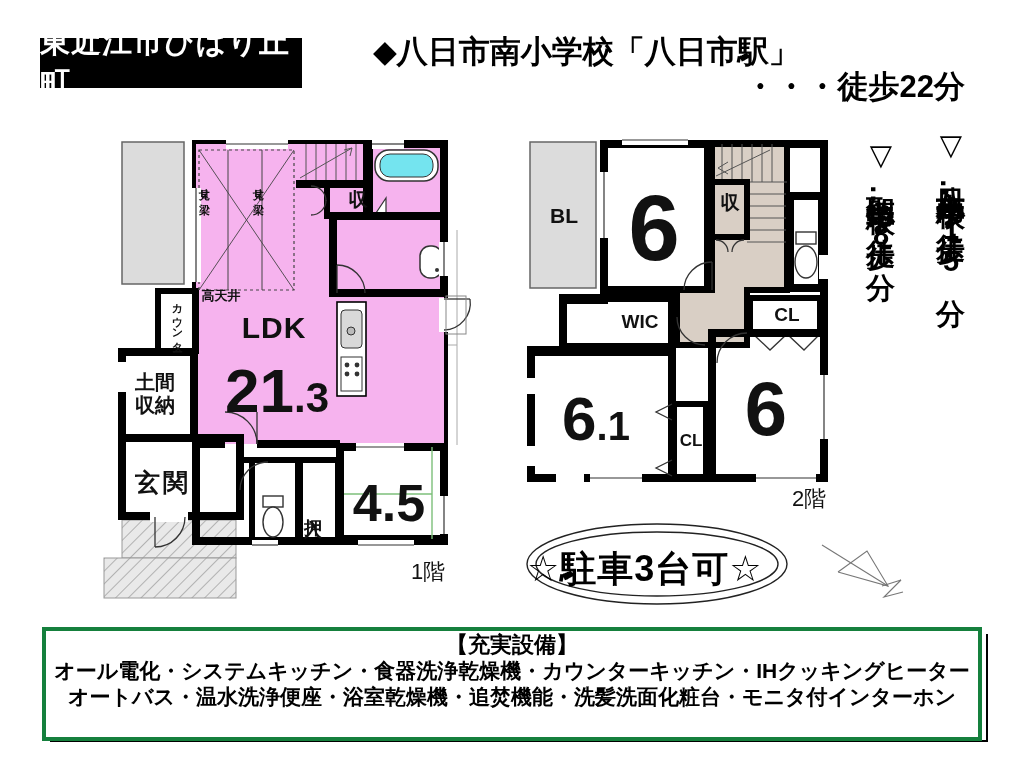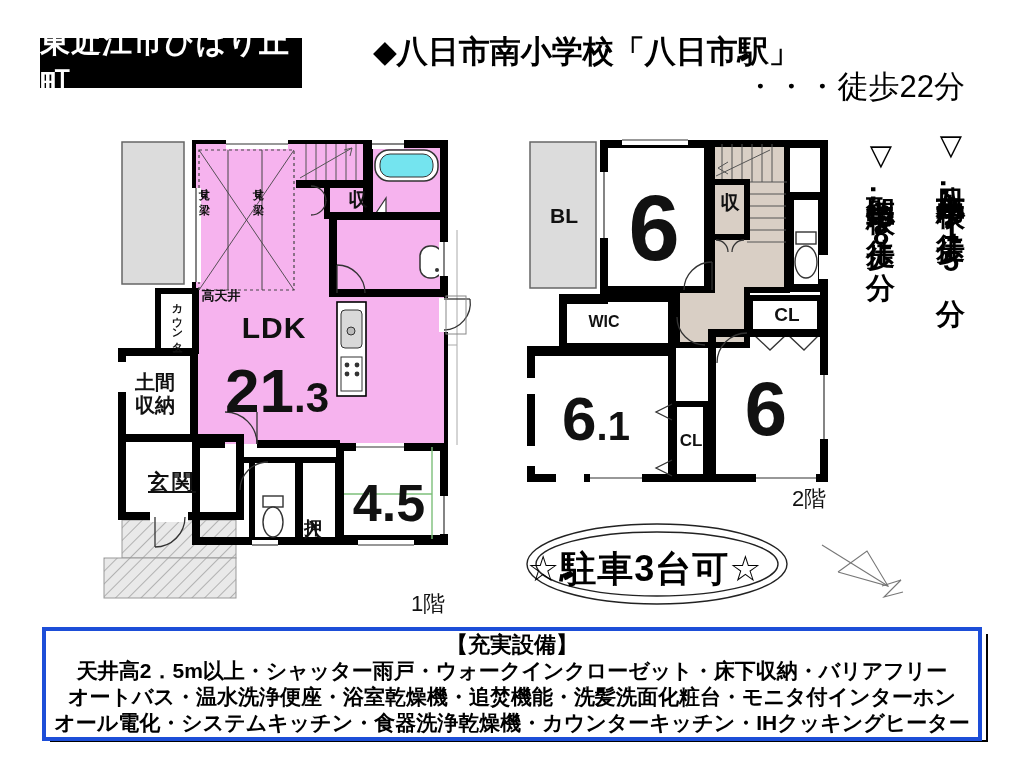--- a/index.html
+++ b/index.html
@@ -3,34 +3,34 @@
 <meta charset="utf-8">
 <style>
   html,body{margin:0;padding:0;background:#fff;}
   body{width:1024px;height:766px;position:relative;overflow:hidden;
        font-family:"Liberation Sans","DejaVu Sans",sans-serif;color:#000;}
   .abs{position:absolute;}
   
   .loc-badge{left:40px;top:38px;width:262px;height:50px;background:#000;color:#fff;
      display:flex;align-items:center;justify-content:center;font-size:30px;font-weight:700;letter-spacing:1px;}
   .station1{left:373px;top:31px;font-size:31px;font-weight:700;white-space:nowrap;}
-  .station2{left:600px;top:66px;width:365px;text-align:right;font-size:31px;font-weight:400;white-space:nowrap;}
+  .station2{left:600px;top:66px;width:365px;text-align:right;font-size:31px;font-weight:700;white-space:nowrap;}
   
   .vtext{writing-mode:vertical-rl;text-orientation:mixed;font-size:29px;font-weight:600;
      letter-spacing:2px;white-space:nowrap;}
   .vtext .up{text-orientation:upright;letter-spacing:0;}
   .school-elem{left:931px;top:128px;}
   .school-jr{left:861px;top:138px;}
   
   .lbl{position:absolute;transform:translate(-50%,-50%);white-space:nowrap;font-weight:700;color:#111;}
   .center-label{display:flex;align-items:baseline;justify-content:center;}
   .v{writing-mode:vertical-rl;text-orientation:upright;}
   .plan-svg{left:0;top:0;width:1024px;height:766px;pointer-events:none;}
   
-  .equip{left:42px;top:627px;width:932px;height:106px;border:4px solid #1d4ed8;background:#fff;
+  .equip{left:42px;top:627px;width:932px;height:106px;border:4px solid #15803d;background:#fff;
          text-align:center;}
   .equip-edge-r{left:986px;top:634px;width:2px;height:106px;background:#000;}
   .equip-edge-b{left:50px;top:740px;width:938px;height:2px;background:#000;}
   .equip-title{font-size:22px;font-weight:700;line-height:26px;margin-top:1px;}
   .equip-line{font-size:21px;font-weight:700;line-height:26px;white-space:nowrap;}
   .parking{left:527px;top:545px;width:262px;text-align:left;font-size:36px;font-weight:700;letter-spacing:1px;}
   .floor-tag{font-size:22px;font-weight:400;}
   
   .wall{fill:none;stroke:#000;stroke-width:8;}
   .wall6{fill:none;stroke:#000;stroke-width:6;}
@@ -270,41 +270,40 @@
 <div class="lbl v" style="left:204px;top:188px;font-size:11px;font-weight:600;">見せ梁</div>
 <div class="lbl v" style="left:258px;top:188px;font-size:11px;font-weight:600;">見せ梁</div>
 <div class="lbl" style="left:221px;top:296px;font-size:13px;">高天井</div>
 <div class="lbl" style="left:274px;top:328px;font-size:30px;letter-spacing:1px;">LDK</div>
 <div class="lbl center-label" style="left:277px;top:390px;">
   <span style="font-size:62px;">21</span>
     <span style="font-size:42px;">.3</span>
 </div>
 <div class="lbl v" style="left:177px;top:321px;font-size:11px;font-weight:600;">カウンター</div>
 <div class="lbl" style="left:158px;top:394px;font-size:20px;width:46px;white-space:normal;line-height:1.15;text-align:left;transform:translate(-50%,-50%);">土間収納</div>
-<div class="lbl" style="left:172px;top:482px;font-size:21px;letter-spacing:3px;text-decoration:underline;">玄関</div>
+<div class="lbl" style="left:163px;top:482px;font-size:25px;letter-spacing:3px;">玄関</div>
 <div class="lbl" style="left:358px;top:200px;font-size:19px;">収</div>
 <div class="lbl v" style="left:313px;top:505px;font-size:18px;">押入</div>
 <div class="lbl" style="left:389px;top:503px;font-size:52px;">4.5</div>
-<div class="lbl floor-tag" style="left:428px;top:604px;">1階</div>
+<div class="lbl floor-tag" style="left:428px;top:572px;">1階</div>
 
 <div class="lbl" style="left:564px;top:216px;font-size:21px;font-weight:600;">BL</div>
 <div class="lbl" style="left:654px;top:228px;font-size:92px;">6</div>
 <div class="lbl" style="left:730px;top:203px;font-size:19px;">収</div>
-<div class="lbl" style="left:604px;top:322px;font-size:16px;">WIC</div>
+<div class="lbl" style="left:640px;top:322px;font-size:19px;">WIC</div>
 <div class="lbl" style="left:787px;top:315px;font-size:19px;">CL</div>
 <div class="lbl center-label" style="left:596px;top:418px;">
   <span style="font-size:62px;">6</span>
     <span style="font-size:40px;">.1</span>
 </div>
 <div class="lbl" style="left:691px;top:441px;font-size:17px;">CL</div>
 <div class="lbl" style="left:766px;top:408px;font-size:76px;">6</div>
 <div class="lbl floor-tag" style="left:809px;top:499px;">2階</div>
 
 <div class="abs parking">☆駐車3台可☆</div>
 
 <div class="abs equip-edge-r"></div>
 <div class="abs equip-edge-b"></div>
 <div class="abs equip">
   <div class="equip-title">【充実設備】</div>
-  <div class="equip-line">天井高2．5m以上・シャッター雨戸・ウォークインクローゼット・床下収納・バリアフリー</div>
+  <div class="equip-line">オール電化・システムキッチン・食器洗浄乾燥機・カウンターキッチン・IHクッキングヒーター</div>
   <div class="equip-line">オートバス・温水洗浄便座・浴室乾燥機・追焚機能・洗髪洗面化粧台・モニタ付インターホン</div>
-  <div class="equip-line">オール電化・システムキッチン・食器洗浄乾燥機・カウンターキッチン・IHクッキングヒーター</div>
 </div>
 
 </body></html>

